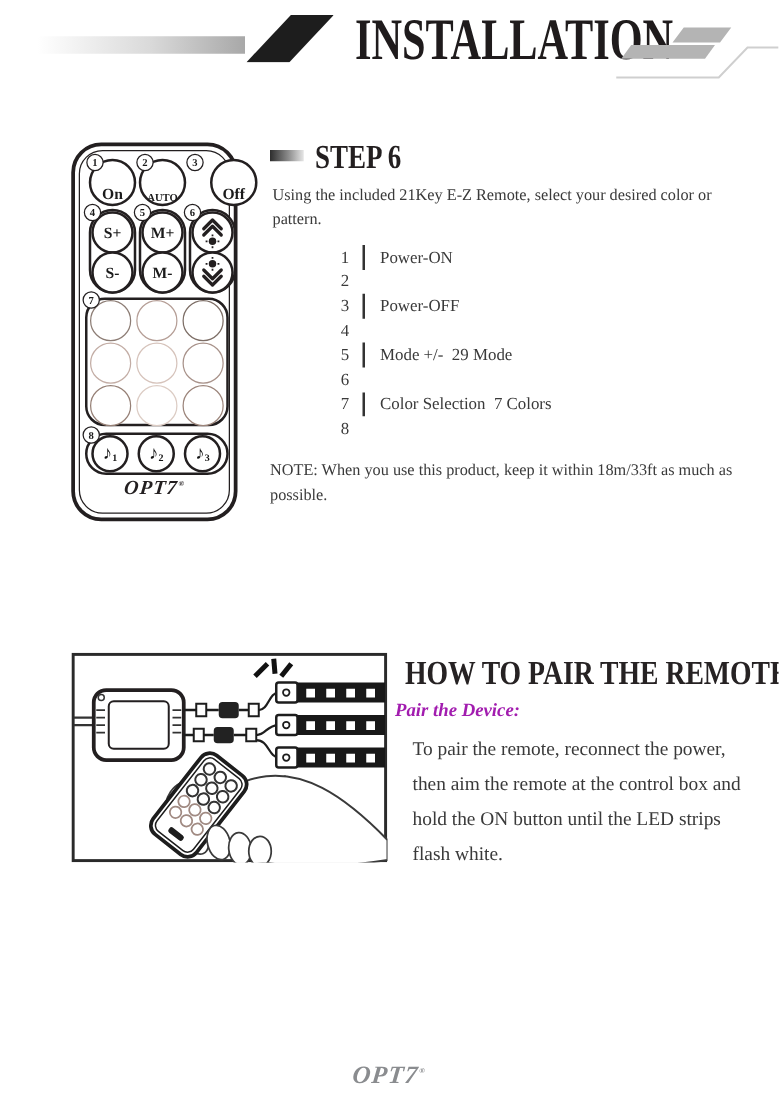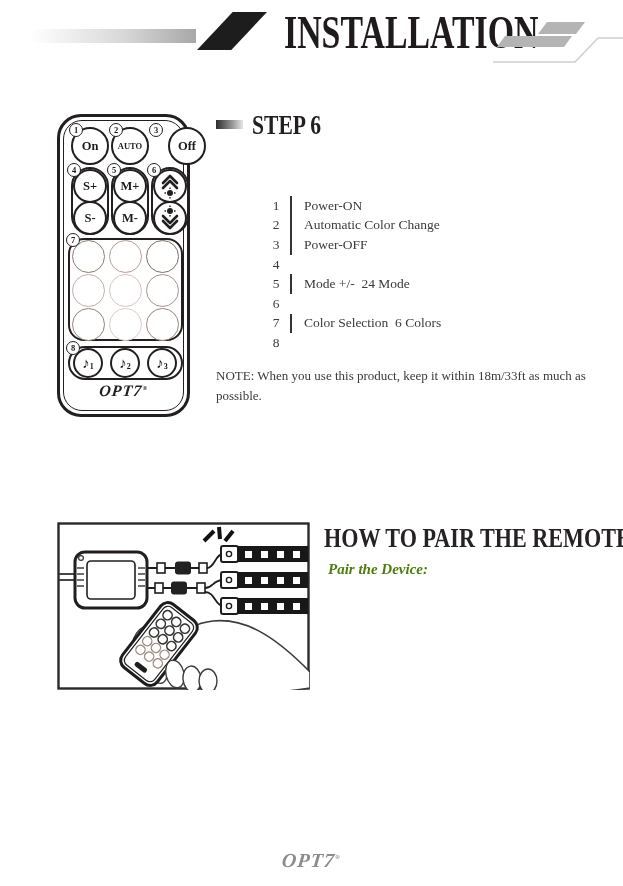--- a/index.html
+++ b/index.html
@@ -27,21 +27,21 @@
               font-size:13.5px;color:#3a3a3a;}
   .legend-label{border-left:2px solid #333;padding-left:12px;display:flex;align-items:center;
                 font-size:13.5px;color:#3a3a3a;white-space:pre;}
   .note{position:absolute;left:216px;top:366px;width:382px;font-size:13px;line-height:20px;color:#3a3a3a;}
 
   
   .remote{position:absolute;left:57px;top:114px;width:133px;height:303px;background:#fff;
           border:3px solid #231f20;border-radius:24px;box-sizing:border-box;}
   .remote::before{content:"";position:absolute;inset:3px;border:1.5px solid #231f20;border-radius:19px;pointer-events:none;}
   .rbtn{position:absolute;width:38px;height:38px;border-radius:50%;border:2.5px solid #231f20;
-        background:#fff;box-sizing:border-box;display:flex;align-items:center;justify-content:center;
+        background:#fff;box-sizing:border-box;display:flex;align-items:flex-end;justify-content:center;
         font-weight:bold;font-size:12.5px;color:#1b1b1b;}
   .rbtn.small-label{font-size:8.5px;letter-spacing:0;}
   .pill{position:absolute;width:38px;height:68px;border:2.5px solid #231f20;border-radius:19px;
         background:#fff;box-sizing:border-box;}
   .pbtn{position:absolute;width:34px;height:34px;border-radius:50%;border:2px solid #231f20;
         background:#fff;box-sizing:border-box;display:flex;align-items:center;justify-content:center;
         font-weight:bold;font-size:12.5px;color:#1b1b1b;}
   .badge{position:absolute;width:14px;height:14px;border-radius:50%;border:1.8px solid #231f20;
          background:#fff;box-sizing:border-box;display:flex;align-items:center;justify-content:center;
          font-size:8.5px;font-weight:bold;color:#1b1b1b;z-index:5;}
@@ -56,21 +56,21 @@
   .mnote{font-size:15px;font-weight:bold;color:#111;line-height:1;}
   .mnum{font-size:8px;font-weight:bold;color:#111;margin-top:7px;}
   .remote-logo{position:absolute;left:0;top:265px;width:100%;text-align:center;
                font-size:16px;font-weight:800;font-style:italic;color:#231f20;letter-spacing:1px;
                transform:skewX(-6deg);}
   .reg-sup{font-size:6px;vertical-align:super;font-style:normal;}
 
   
   .pair-title{position:absolute;left:324px;top:523px;font-size:27px;font-weight:800;color:#262223;
               transform:scaleX(0.82);transform-origin:left top;white-space:nowrap;}
-  .pair-sub{position:absolute;left:328px;top:561px;font-size:15px;font-weight:bold;font-style:italic;color:#4d7c0f;}
+  .pair-sub{position:absolute;left:316px;top:561px;font-size:15px;font-weight:bold;font-style:italic;color:#a21caf;}
   .pair-body{position:absolute;left:330px;top:586px;width:264px;font-size:15.5px;line-height:28px;color:#3a3a3a;}
   .illus{position:absolute;left:57px;top:522px;}
 
   
   .footer-logo{position:absolute;left:0;top:849px;width:100%;text-align:center;
                font-size:20px;font-weight:800;font-style:italic;color:#8a8c8f;letter-spacing:1px;}
   .footer-logo .inner{display:inline-block;transform:skewX(-6deg);}
 </style>
 </head>
 <body>
@@ -171,47 +171,47 @@
       <span class="mnote">♪</span>
         <span class="mnum">3</span>
     </div>
     <div class="badge" style="left:6px;top:224px;">8</div>
 
     <div class="remote-logo"><span>OPT7</span><span class="reg-sup">®</span></div>
   </div>
 
   <div class="step-bar"></div>
   <div class="step-title">STEP 6</div>
+  <div class="step-intro">Using the included 21Key E-Z Remote, select your desired color or pattern.</div>
 
   <div class="legend">
     <div class="legend-row">
         <span class="legend-num">1</span>
         <span class="legend-label">Power-ON</span>
       </div>
     <div class="legend-row">
         <span class="legend-num">2</span>
-        <span class="legend-label">Automatic Color Change</span>
       </div>
     <div class="legend-row">
         <span class="legend-num">3</span>
         <span class="legend-label">Power-OFF</span>
       </div>
     <div class="legend-row">
         <span class="legend-num">4</span>
       </div>
     <div class="legend-row">
         <span class="legend-num">5</span>
-        <span class="legend-label">Mode +/-  24 Mode</span>
+        <span class="legend-label">Mode +/-  29 Mode</span>
       </div>
     <div class="legend-row">
         <span class="legend-num">6</span>
       </div>
     <div class="legend-row">
         <span class="legend-num">7</span>
-        <span class="legend-label">Color Selection  6 Colors</span>
+        <span class="legend-label">Color Selection  7 Colors</span>
       </div>
     <div class="legend-row">
         <span class="legend-num">8</span>
       </div>
   </div>
 
   <div class="note">NOTE: When you use this product, keep it within 18m/33ft as much as possible.</div>
 
   <svg class="illus" width="253" height="168" viewBox="0 0 253 168">
     <rect x="1.5" y="1.5" width="250" height="165" fill="#ffffff" stroke="#2a2a2a" stroke-width="2.4"></rect>
@@ -318,18 +318,19 @@
       <rect x="-7" y="27" width="14" height="5" rx="2" fill="#1d1d1d"></rect>
     </g>
 
     <ellipse cx="118" cy="152" rx="9" ry="14" transform="rotate(-14 118 152)" fill="#fff" stroke="#3a3a3a" stroke-width="1.4"></ellipse>
     <ellipse cx="135" cy="157" rx="9" ry="13" transform="rotate(-6 135 157)" fill="#fff" stroke="#3a3a3a" stroke-width="1.4"></ellipse>
     <ellipse cx="151" cy="159" rx="9" ry="12" fill="#fff" stroke="#3a3a3a" stroke-width="1.4"></ellipse>
   </svg>
 
   <div class="pair-title">HOW TO PAIR THE REMOTE?</div>
   <div class="pair-sub">Pair the Device:</div>
+  <div class="pair-body">To pair the remote, reconnect the power, then aim the remote at the control box and hold the ON button until the LED strips flash white.</div>
 
   <div class="footer-logo">
     <span class="inner"><span>OPT7</span><span class="reg-sup">®</span></span>
   </div>
 
 </div>
 
 </body></html>

